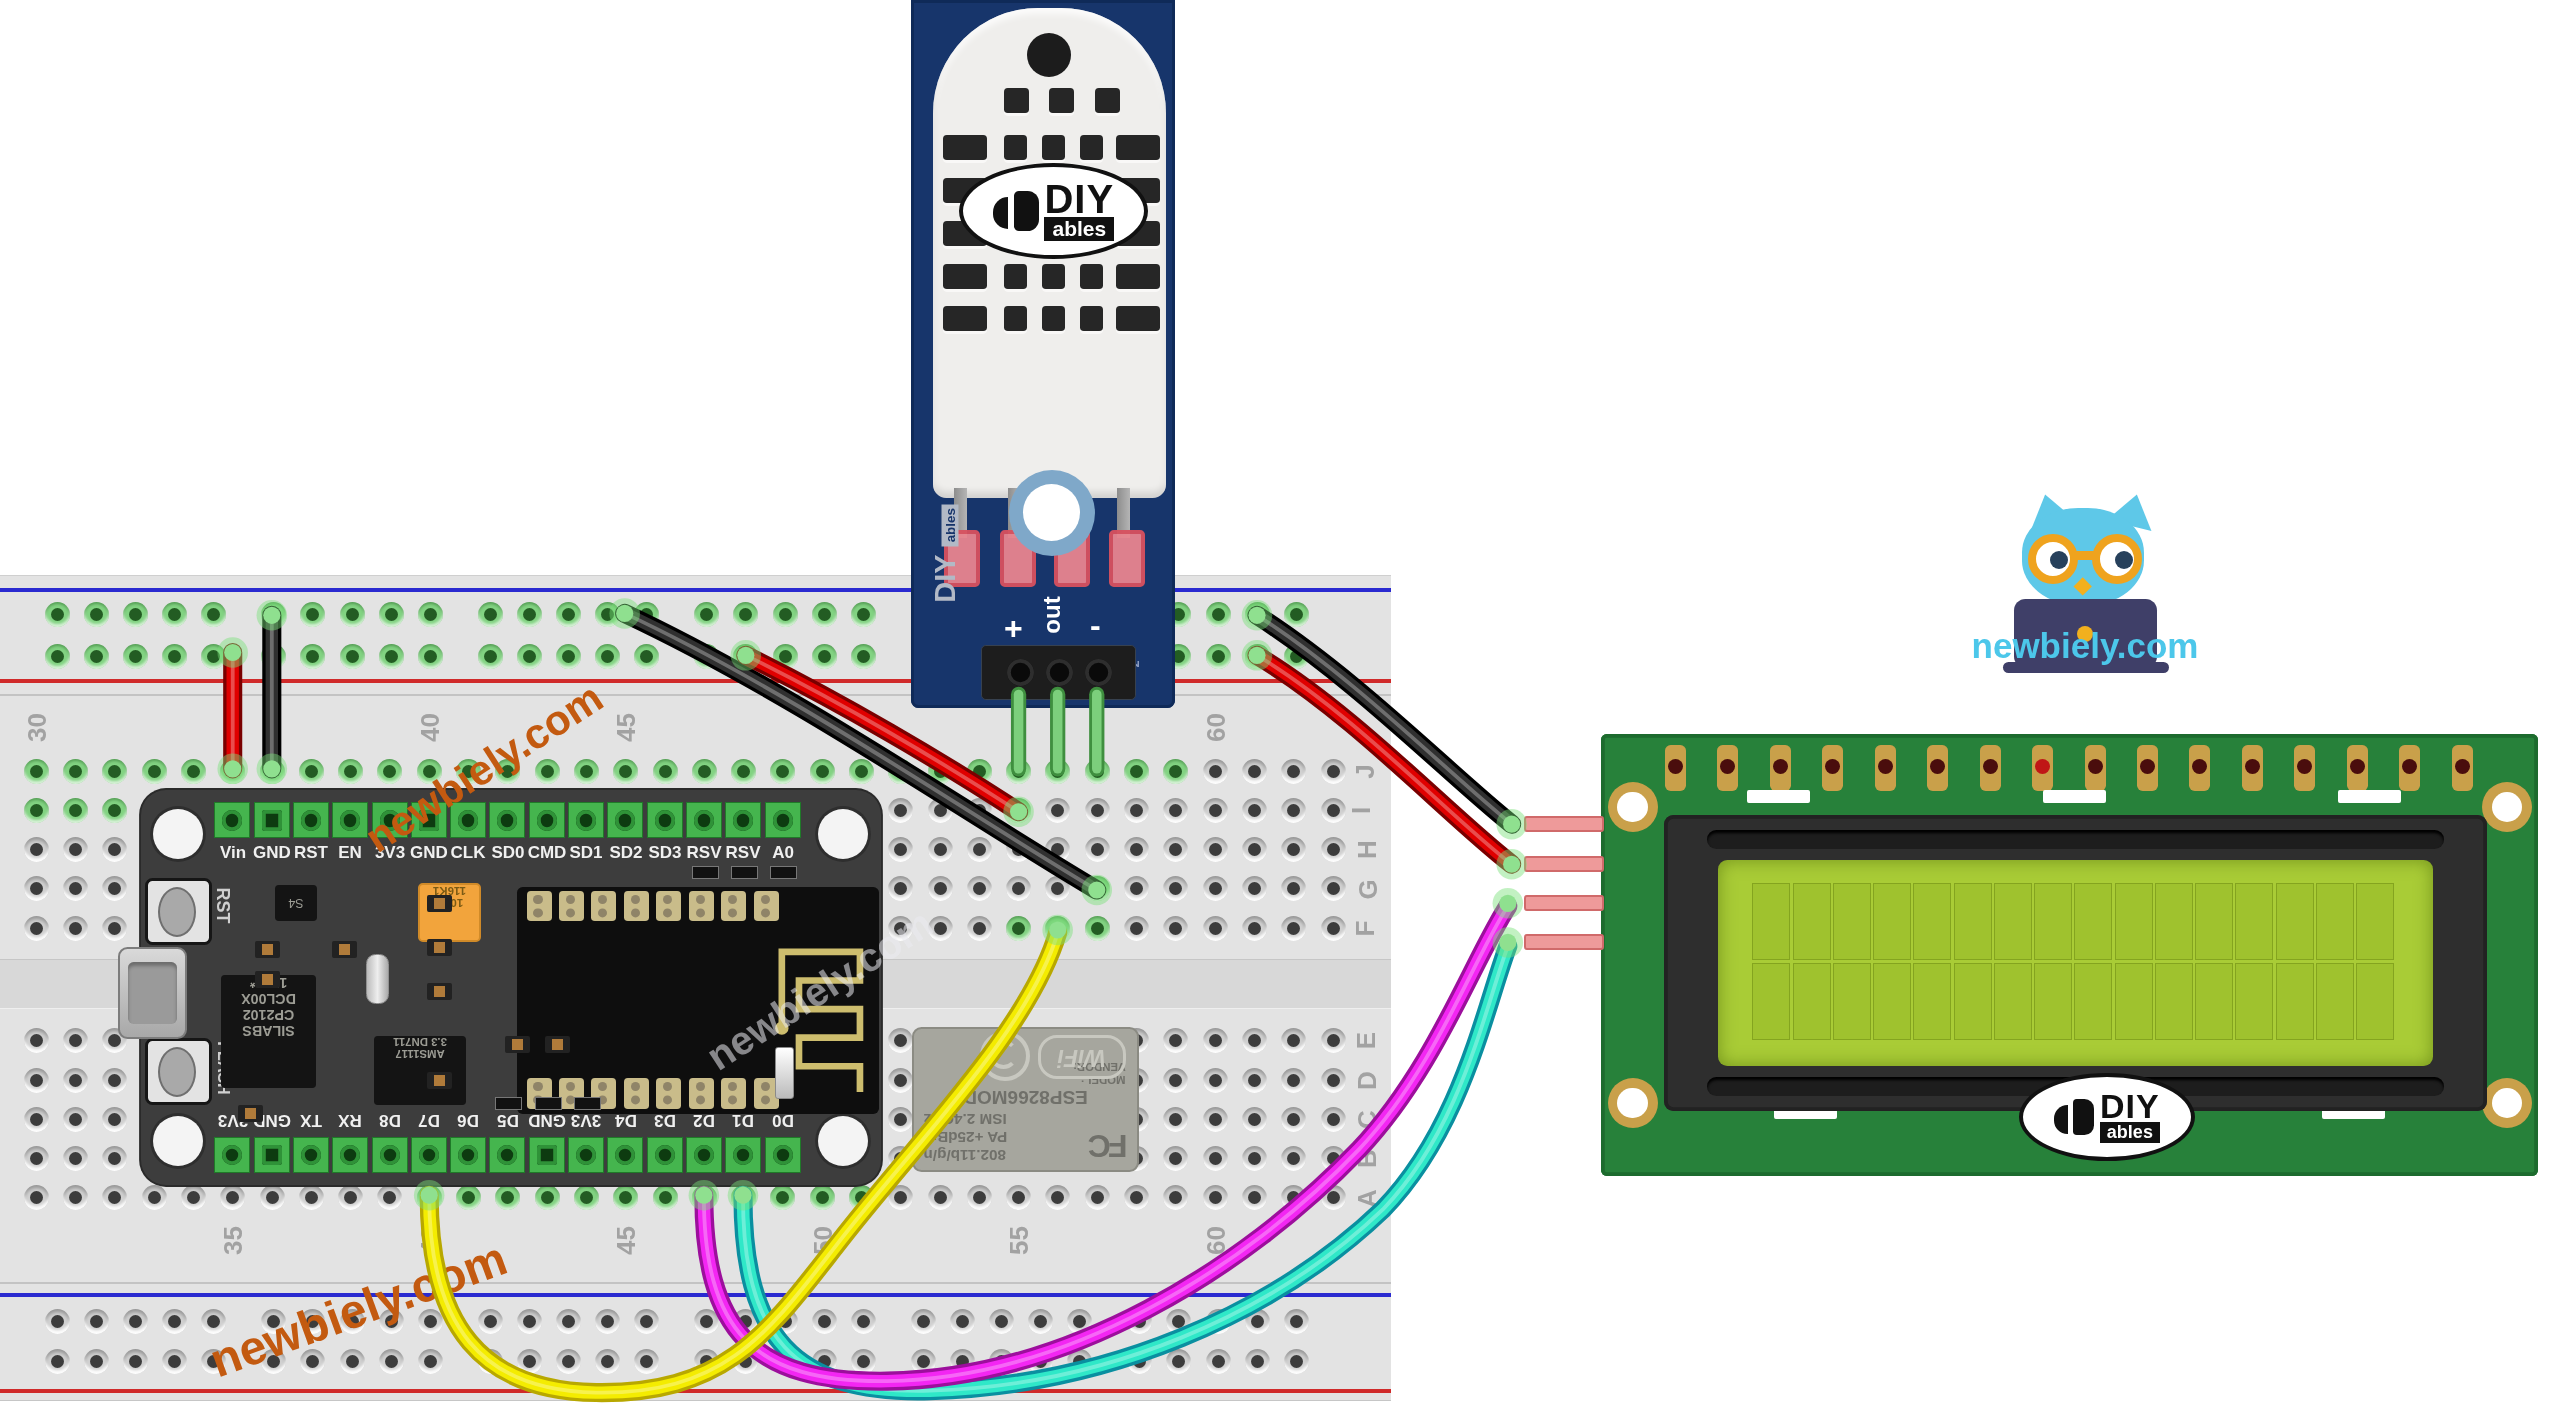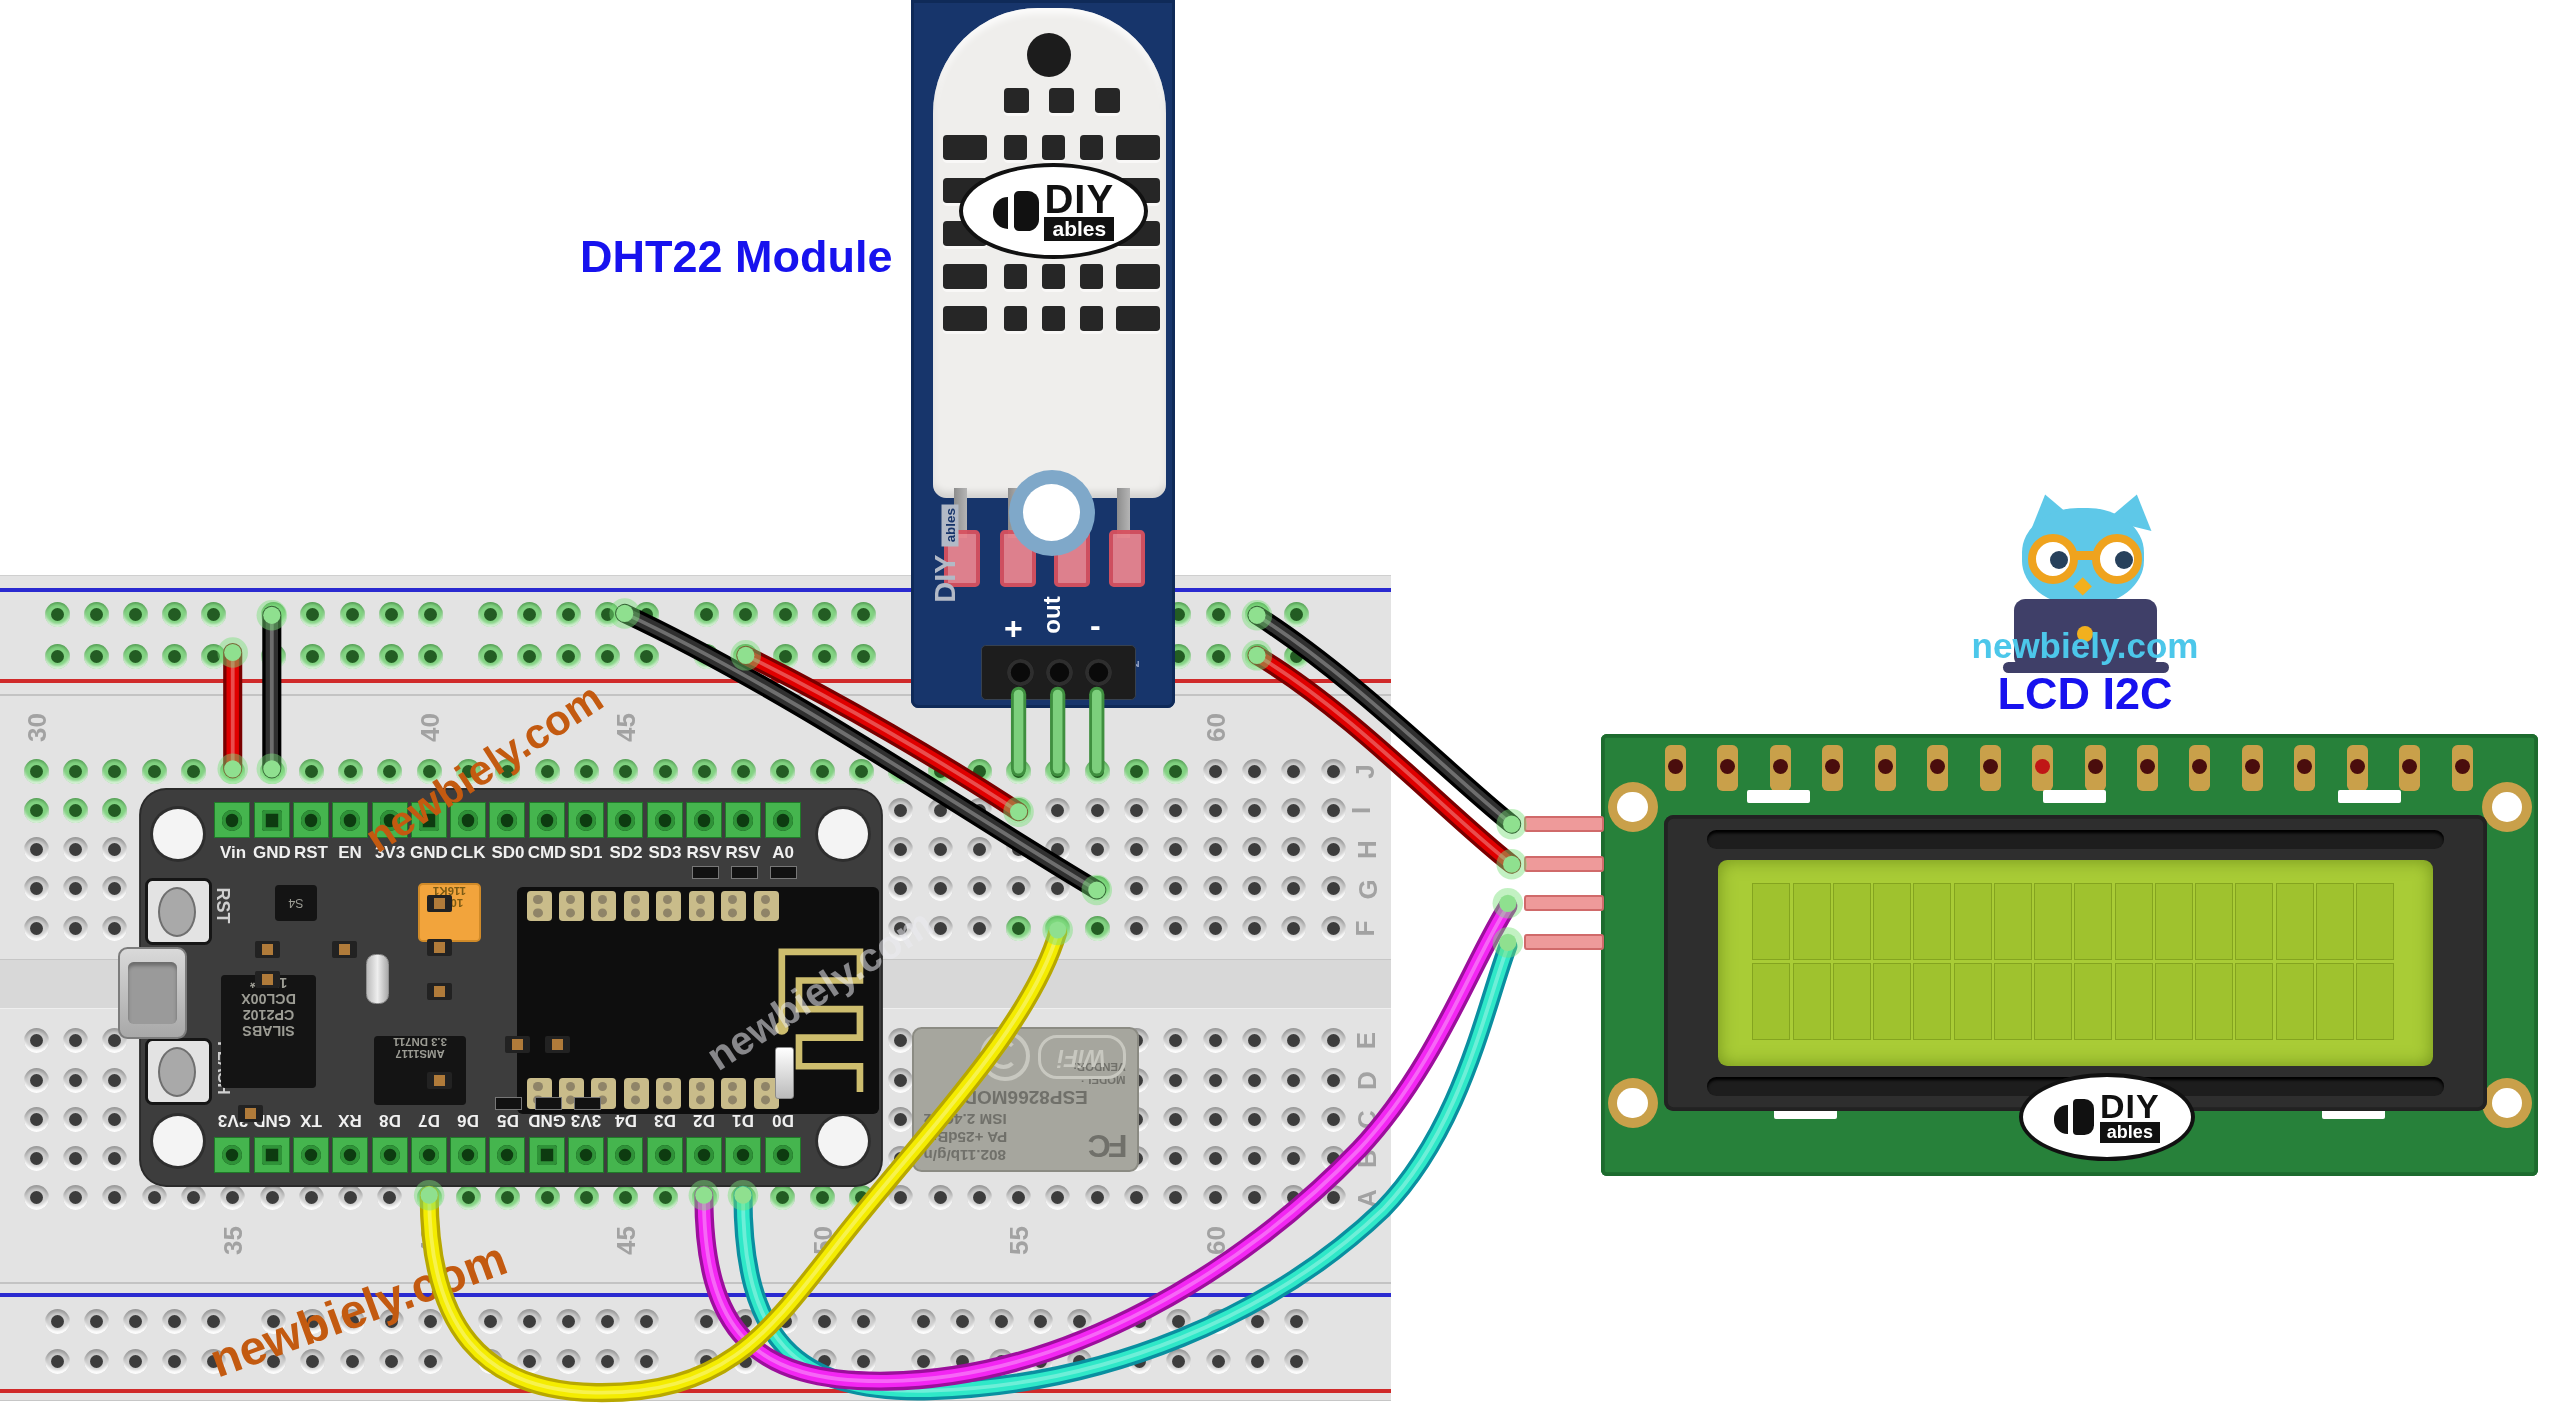--- a/index.html
+++ b/index.html
@@ -885,23 +885,21 @@
     <div class="owl-glass" style="left:2092px;top:534px;"></div>
     <div class="owl-pupil" style="left:2050px;top:551px;"></div>
     <div class="owl-pupil" style="left:2115px;top:551px;"></div>
     <div id="owl-bridge" style="left:2075px;top:551px;"></div>
     <div id="owl-beak" style="left:2076px;top:580px;"></div>
     <div id="laptop" style="left:2014px;top:599px;width:143px;height:69px;"></div>
     <div id="laptop-base" style="left:2003px;top:662px;width:166px;height:11.4px;"></div>
     <div id="laptop-dot" style="left:2077px;top:626px;"></div>
   </div>
 
-  <div class="title" style="left:580px;top:231px;font-size:45px;">DHT22 Module</div>
   <div class="brand" style="left:1942px;top:626px;width:286px;text-align:center;font-size:35px;">newbiely.com</div>
-  <div class="title" style="left:1942px;top:668px;width:286px;text-align:center;font-size:45px;">LCD I2C</div>
 
   <div class="wm" style="left:370px;top:818px;font-size:42px;transform:rotate(-33deg);">newbiely.com</div>
   <div class="wm" style="left:711px;top:1038px;font-size:40px;transform:rotate(-33deg);color:rgba(235,235,240,.55);">newbiely.com</div>
   <div class="wm" style="left:212px;top:1335px;font-size:48px;transform:rotate(-20deg);">newbiely.com</div>
 
   <svg id="wires" width="2576" height="1408" viewBox="0 0 2701 1476">
       <path d="M1068,728 L1068,806" fill="none" stroke="#3f8f3f" stroke-width="16" stroke-linecap="round"></path>
       <path d="M1068,728 L1068,806" fill="none" stroke="#7ccf7c" stroke-width="10" stroke-linecap="round"></path>
       <path d="M1109,728 L1109,806" fill="none" stroke="#3f8f3f" stroke-width="16" stroke-linecap="round"></path>
       <path d="M1109,728 L1109,806" fill="none" stroke="#7ccf7c" stroke-width="10" stroke-linecap="round"></path>

